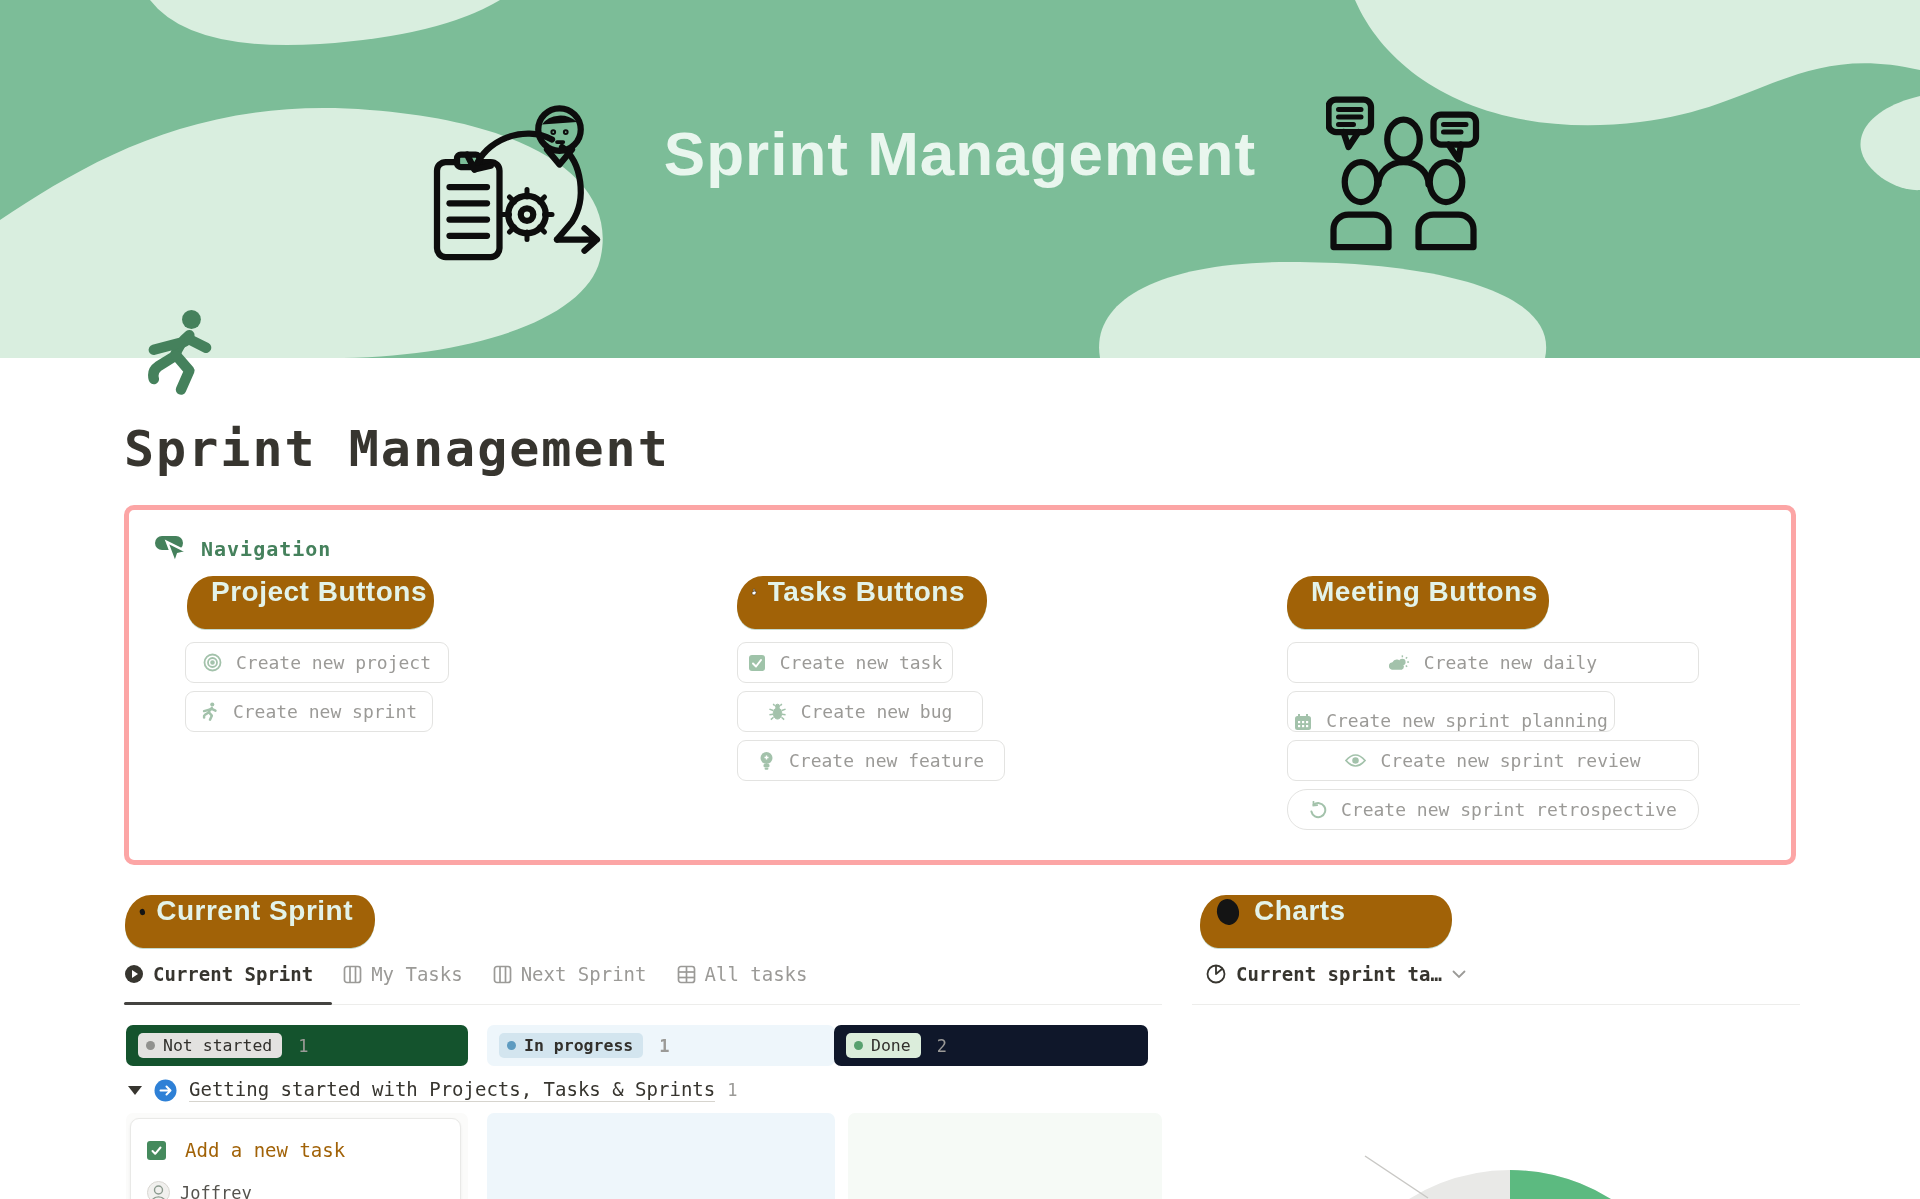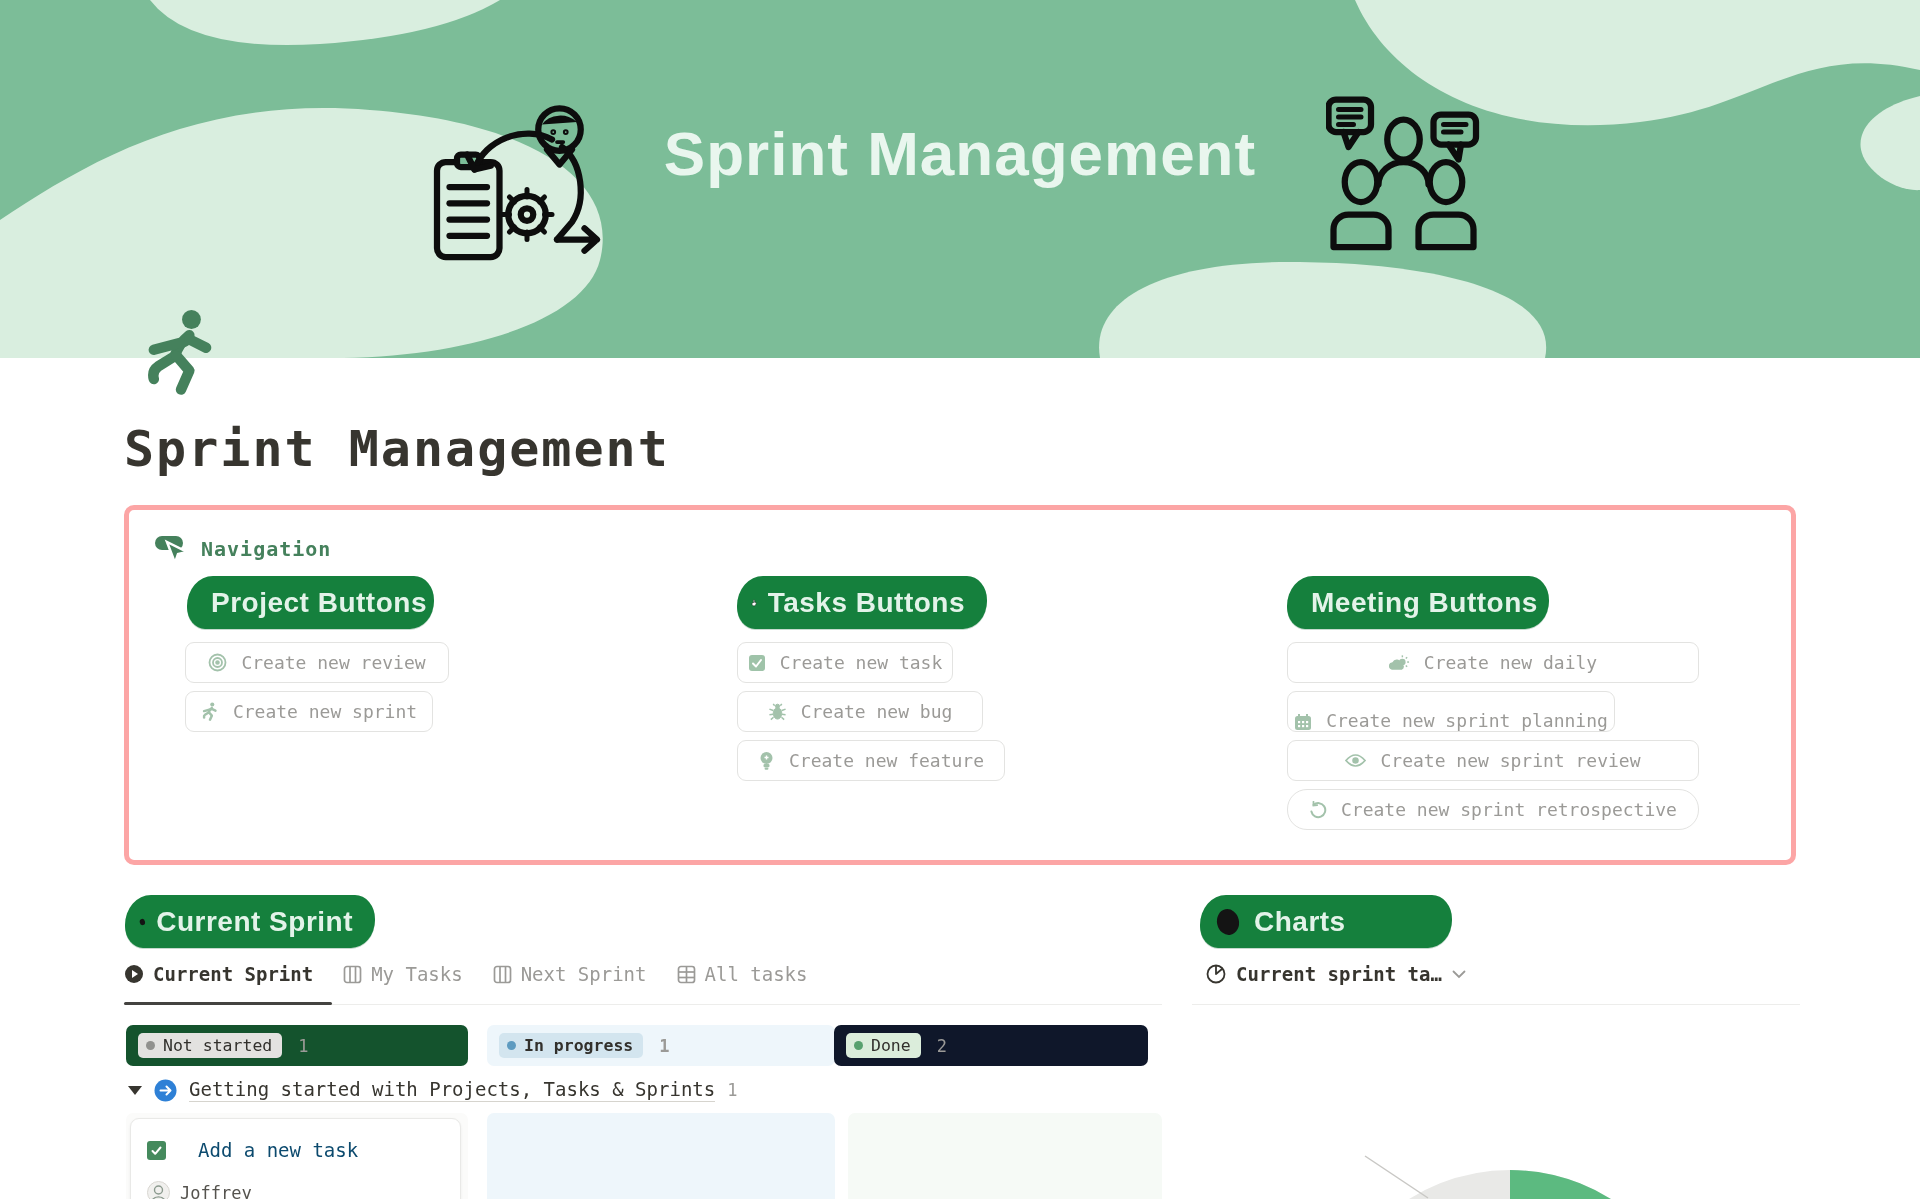--- a/index.html
+++ b/index.html
@@ -22,23 +22,23 @@
 
   
   .page-title { left:124px; top:420px; font-size:50px; font-weight:bold; color:#37352f; letter-spacing:2px; }
 
   
   .nav-card { left:124px; top:505px; width:1672px; height:360px; border:5px solid #fca5a5; border-radius:10px; background:#fff; }
   .nav-head { position:absolute; left:24px; top:22px; display:flex; align-items:center; gap:12px; }
   .nav-head .lbl { font-size:20px; font-weight:bold; color:#45815c; letter-spacing:1px; }
 
   .pill {
-    position:absolute; height:53px; background:#15803d;
+    position:absolute; height:53px; background:#a16207;
     border-radius:26px 20px 24px 18px / 30px 24px 28px 22px;
-    display:flex; align-items:center; padding:0 22px 0 14px; gap:10px;
+    display:flex; align-items:flex-start; padding:0 22px 0 14px; gap:10px;
     box-shadow:0 1px 0 rgba(90,150,115,.35);
   }
   .pill .pt {
     font-family:"Liberation Sans", sans-serif; font-weight:bold; font-size:28px;
     color:#e3f3e9; letter-spacing:.5px; white-space:nowrap;
   }
   .nav-btn {
     position:absolute; height:41px; border:1px solid #e3e3e1; border-radius:9px; background:#fff;
     display:flex; align-items:center; justify-content:center; gap:14px; padding:0 14px;
     font-size:18px; color:#9b9a97; white-space:nowrap;
@@ -66,21 +66,21 @@
   .tri { width:0; height:0; border-left:7px solid transparent; border-right:7px solid transparent; border-top:9px solid #37352f; }
   .group-title { font-size:19px; color:#37352f; border-bottom:1px solid #d6d4ce; padding-bottom:1px; }
 
   .col-body { position:absolute; top:1113px; height:86px; border-radius:7px 7px 0 0; }
 
   .task-card {
     left:130px; top:1118px; width:331px; height:110px; background:#fff;
     border:1px solid #e9e9e7; border-radius:9px; box-shadow:0 1px 3px rgba(0,0,0,.06);
     padding:20px 16px 0 16px;
   }
-  .task-row { display:flex; align-items:center; gap:32px; font-size:19px; color:#0c4a6e; }
+  .task-row { display:flex; align-items:center; gap:19px; font-size:19px; color:#a16207; }
   .cbx { width:19px; height:19px; background:#458a5d; border-radius:3px; display:flex; align-items:center; justify-content:center; }
   .assignee-row { display:flex; align-items:center; gap:10px; margin-top:20px; font-size:17px; color:#55534e; }
 
   
   .chart-tab { left:1206px; top:963px; display:flex; align-items:center; gap:10px; font-size:19px; font-weight:bold; color:#37352f; }
   .no-assignee { left:1246px; top:1148px; font-family:"Liberation Sans", sans-serif; font-size:17px; color:#8f8e8b; }
 
   svg { display:block; }
 </style>
 </head>
@@ -178,21 +178,21 @@
       <span class="pt">Project Buttons</span>
     </div>
     <div class="nav-btn" style="left:56px; top:132px; width:264px;">
       <span class="ic">
         <svg width="19" height="19" viewBox="0 0 19 19" fill="none" stroke="#a3c2ab" stroke-width="1.8">
           <circle cx="9.5" cy="9.5" r="8"></circle>
             <circle cx="9.5" cy="9.5" r="4.5"></circle>
             <circle cx="9.5" cy="9.5" r="1.4" fill="#a3c2ab"></circle>
         </svg>
         </span>
-      <span>Create new review</span>
+      <span>Create new project</span>
     </div>
     <div class="nav-btn" style="left:56px; top:181px; width:248px;">
       <span class="ic">
         <svg width="18" height="20" viewBox="0 0 64 88">
           <circle cx="42" cy="11" r="9" fill="#a3c2ab"></circle>
           <g fill="none" stroke="#a3c2ab" stroke-width="11" stroke-linecap="round" stroke-linejoin="round">
             <path d="M40 26 Q30 34 26 46"></path>
               <path d="M36 32 L6 40"></path>
               <path d="M40 30 L56 38"></path>
             <path d="M26 46 L10 56 Q4 60 6 68"></path>

